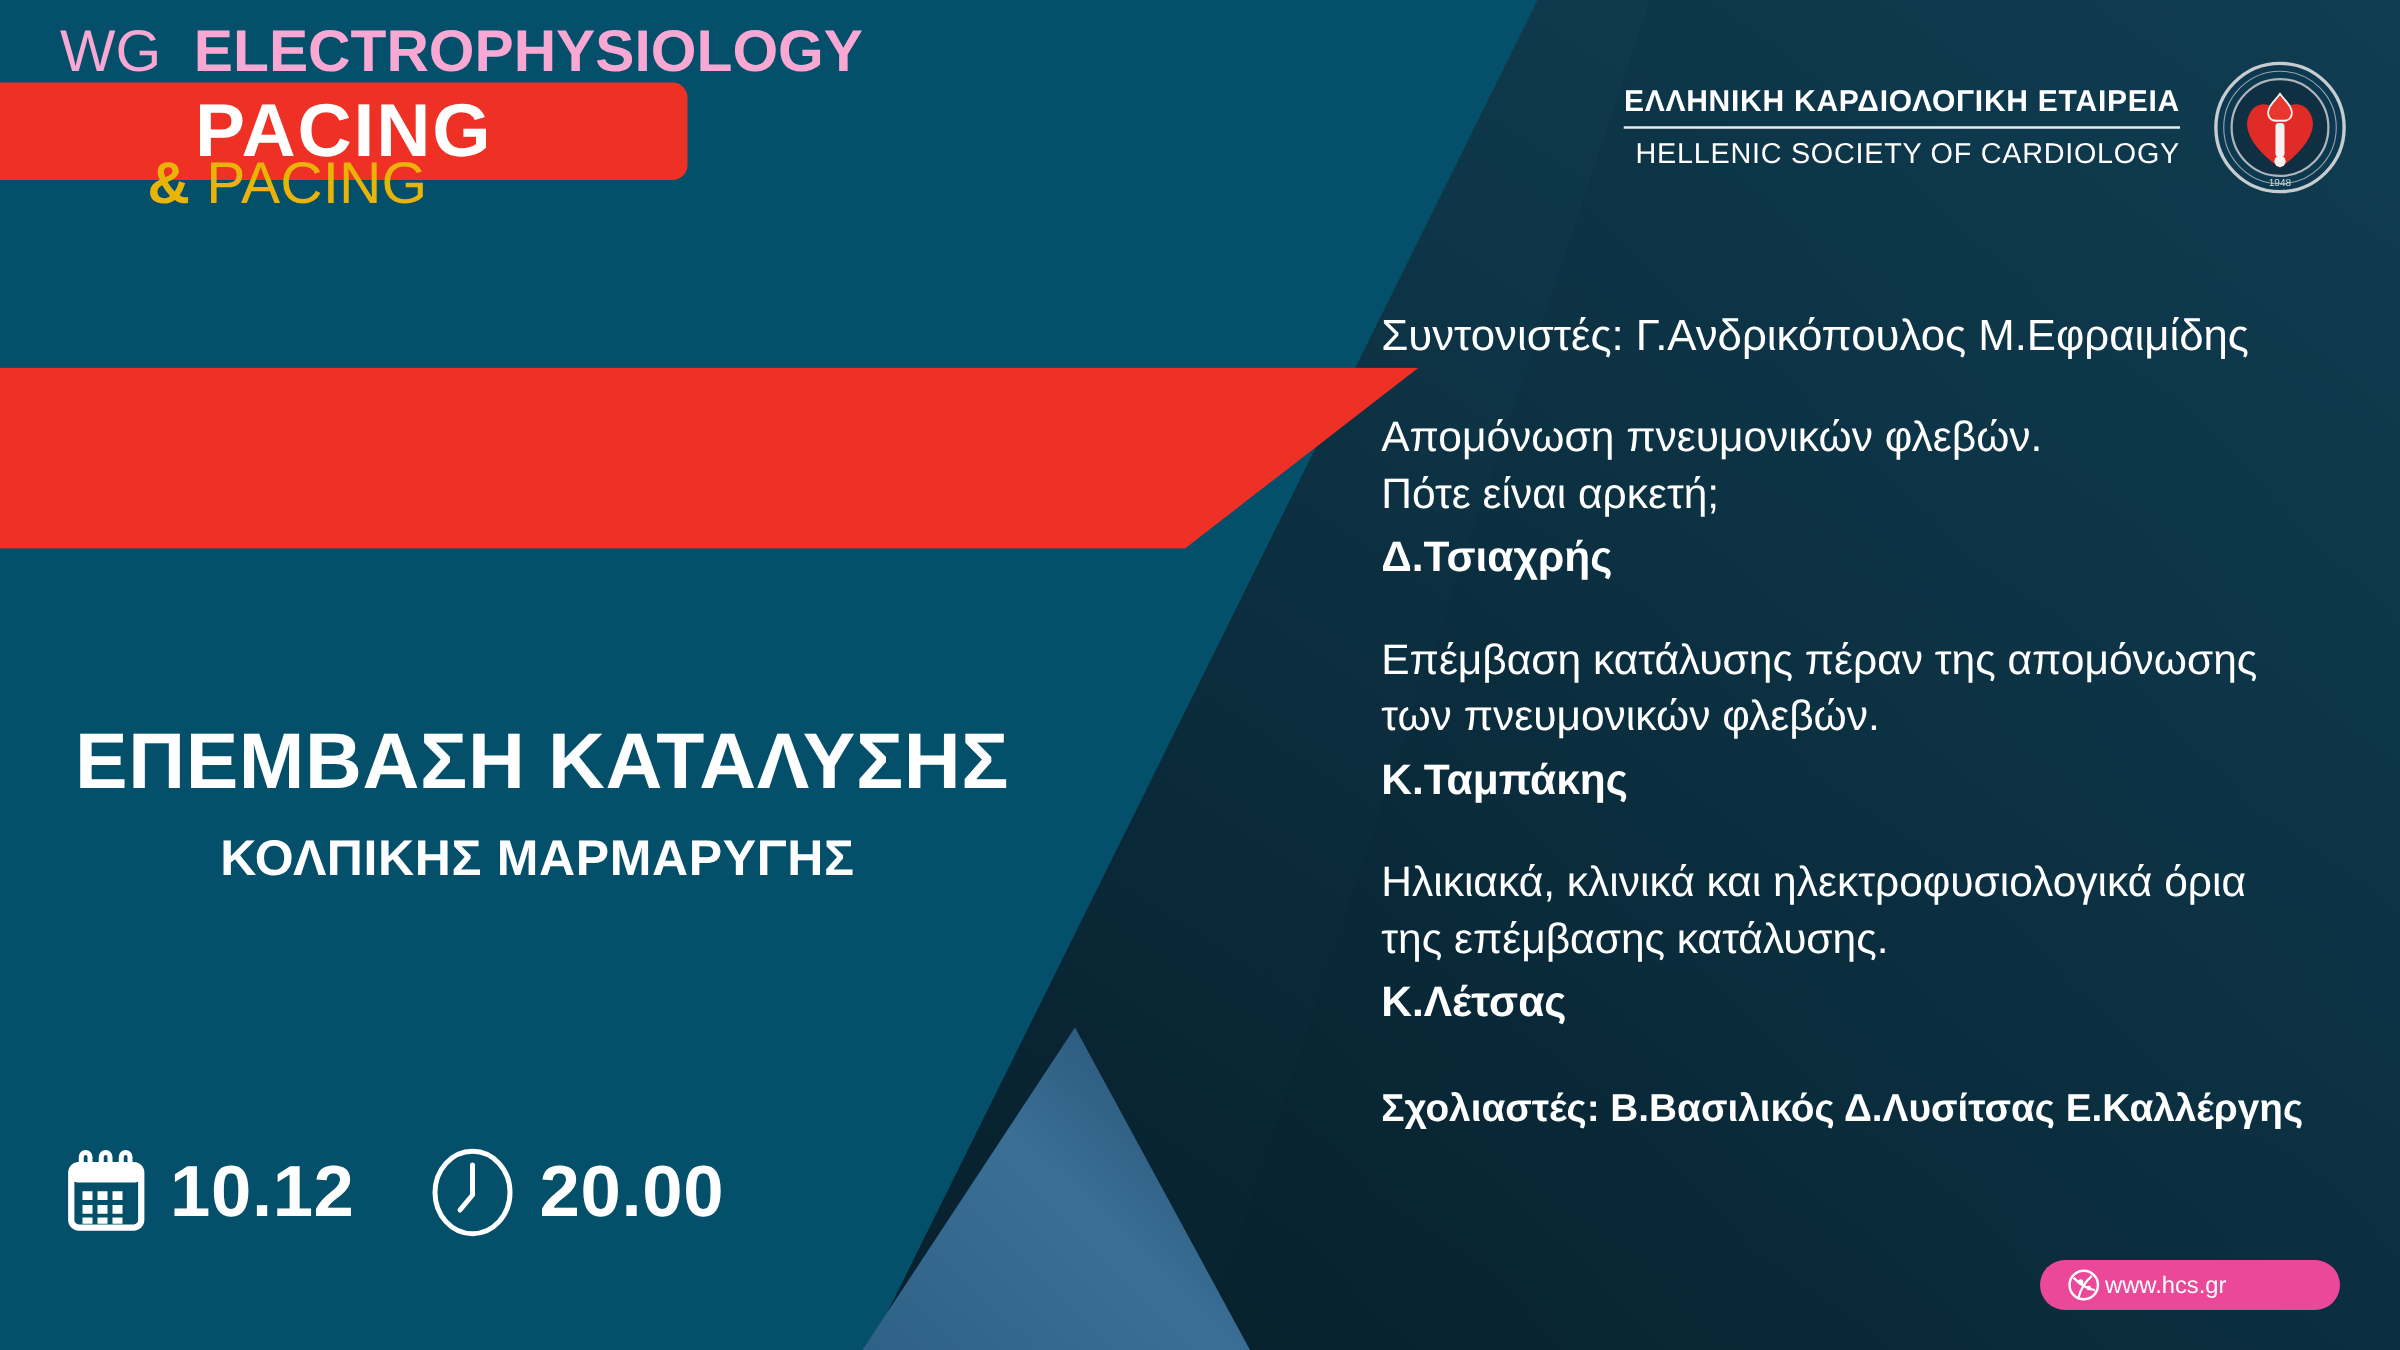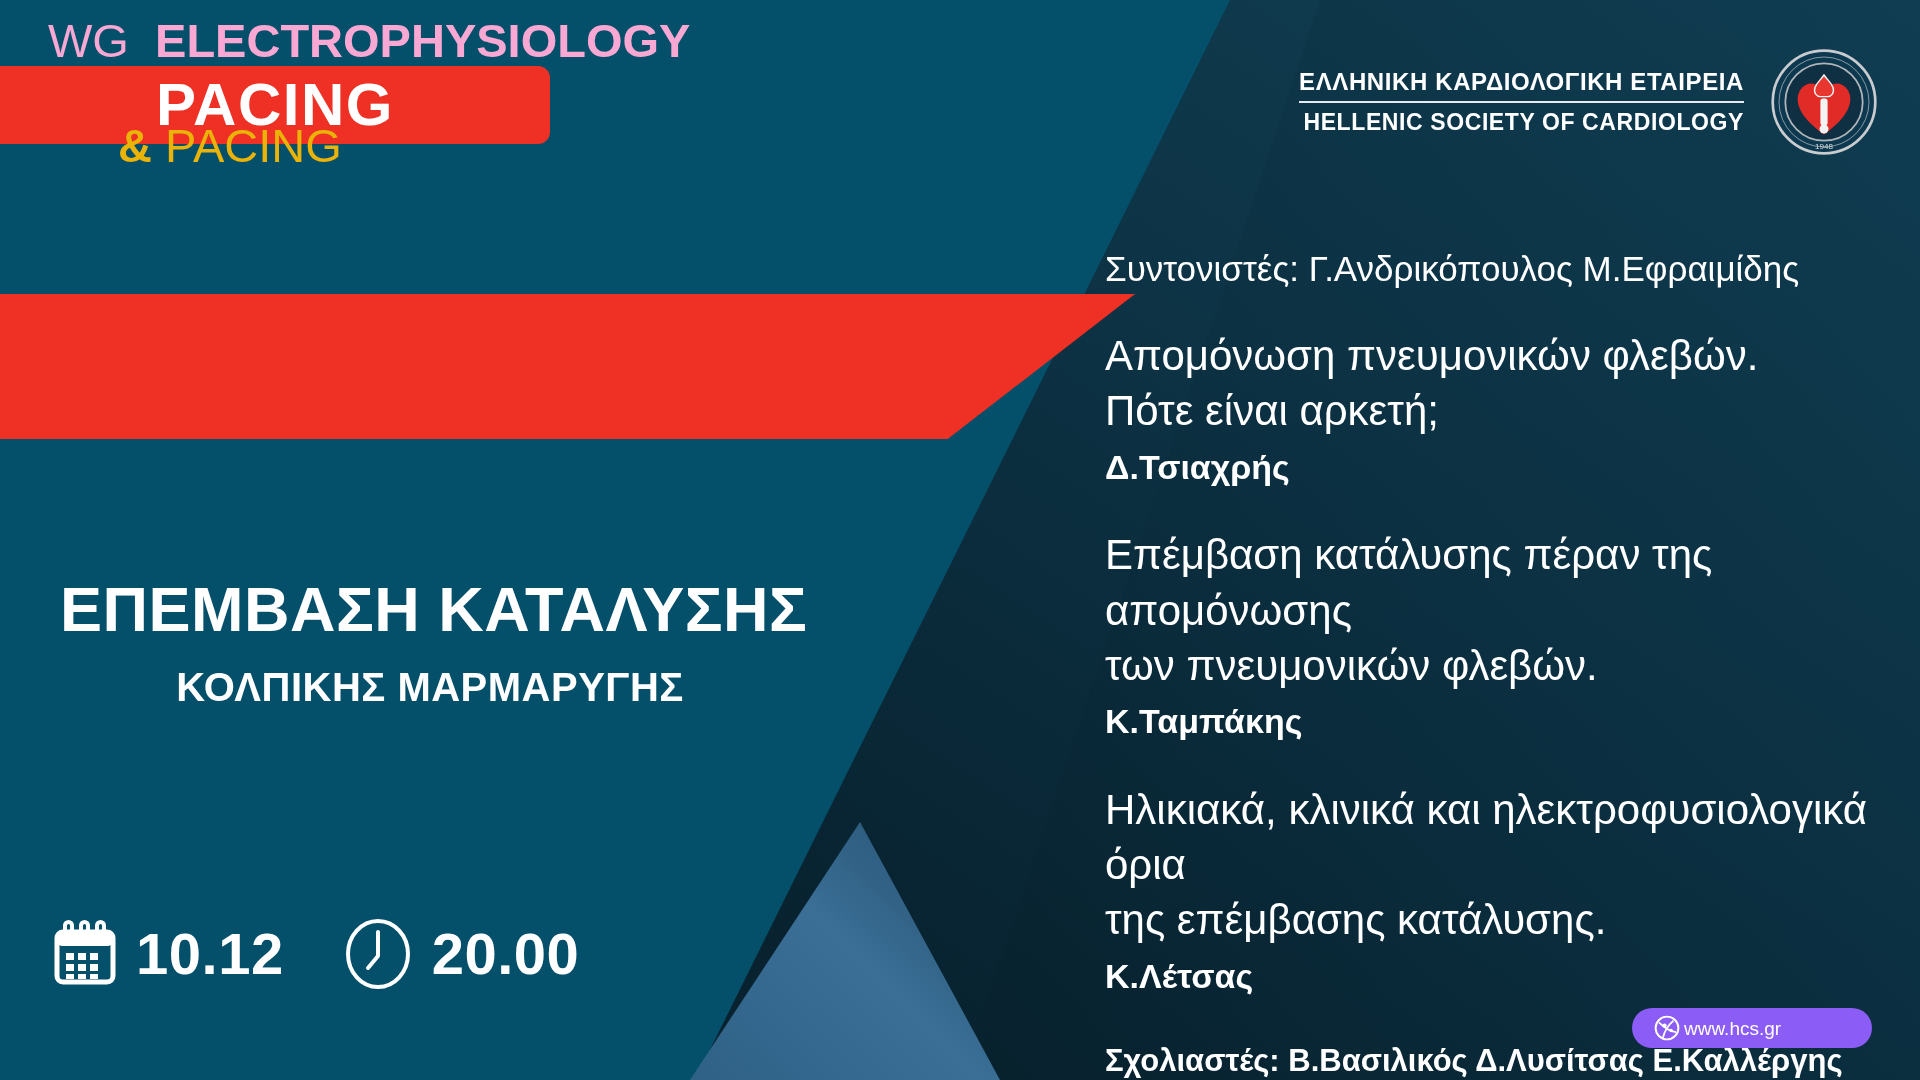--- a/index.html
+++ b/index.html
@@ -152,21 +152,21 @@
   }
   .society-rule {
     height: 2px;
     background: #ffffff;
     margin: 4px 0 5px 0;
     opacity: .9;
   }
   .society-en {
     color: #ffffff;
     font-size: 23px;
-    font-weight: 700;
+    font-weight: 400;
     letter-spacing: 0.6px;
     white-space: nowrap;
     line-height: 1.25;
   }
   .society-emblem { width: 108px; height: 108px; flex: 0 0 108px; }
 
   
   .programme {
     position: absolute;
     left: 1105px;
@@ -175,21 +175,21 @@
     color: #ffffff;
   }
   .moderators {
     font-size: 35px;
     font-weight: 400;
     line-height: 1.2;
     white-space: nowrap;
   }
   .talk { margin-top: 38px; }
   .talk-title {
-    font-size: 42px;
+    font-size: 34px;
     font-weight: 400;
     line-height: 1.32;
     white-space: pre-line;
   }
   .talk-speaker {
     font-size: 34px;
     font-weight: 700;
     line-height: 1.3;
     margin-top: 6px;
   }
@@ -201,21 +201,21 @@
     white-space: nowrap;
   }
 
   
   .site-pill {
     position: absolute;
     left: 1632px;
     top: 1008px;
     width: 240px;
     height: 40px;
-    background: #8b5cf6;
+    background: #ec4899;
     border-radius: 20px;
     display: flex;
     align-items: center;
     gap: 10px;
     padding-left: 52px;
     box-sizing: border-box;
   }
   .site-pill .pill-text {
     color: #ffffff;
     font-size: 19px;

